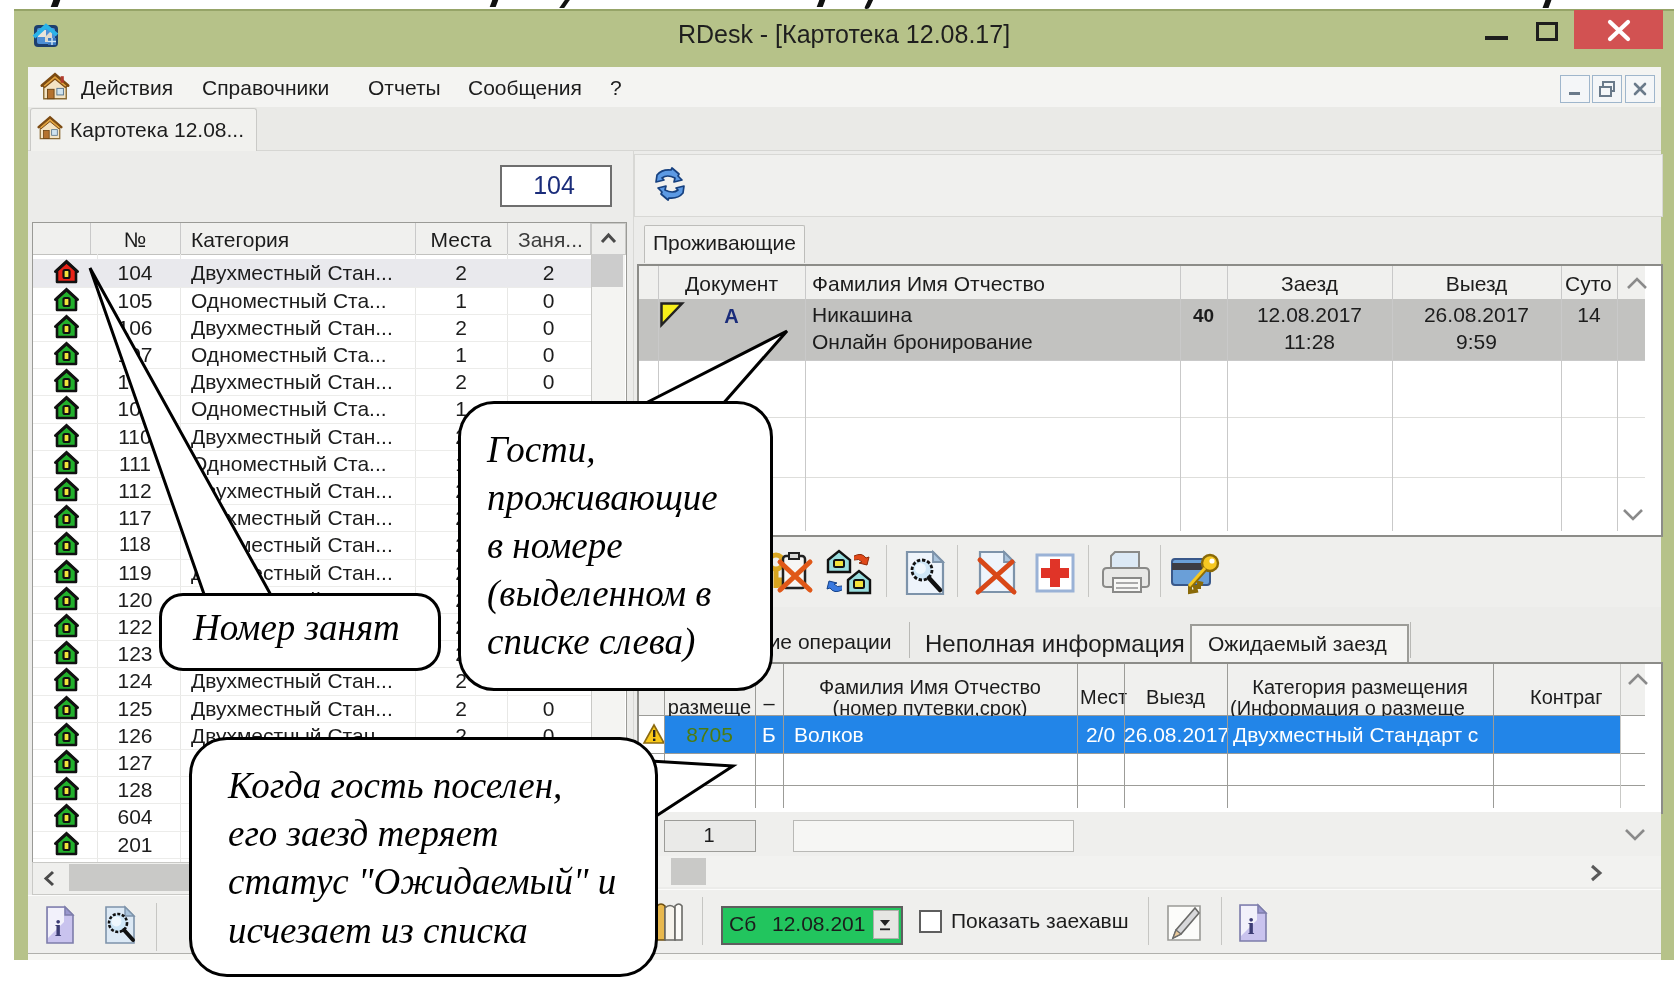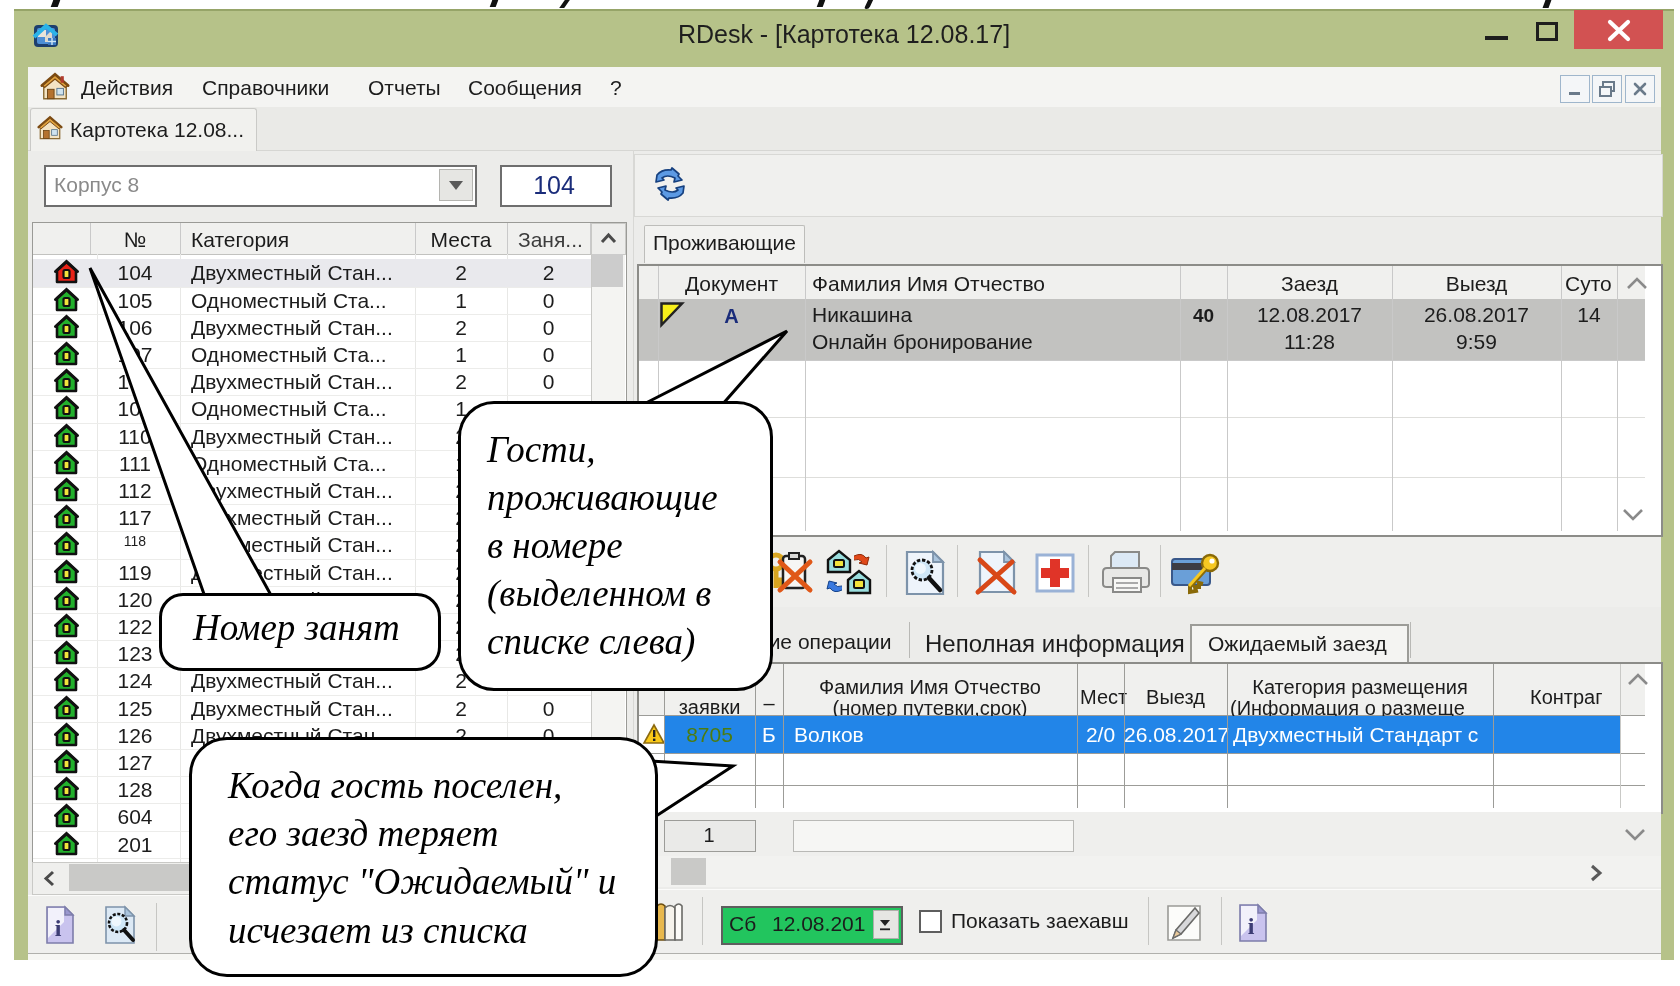--- a/index.html
+++ b/index.html
@@ -85,28 +85,20 @@
     <div class="a" style="left:2px;top:58px;width:225px;height:42px;background:#f1f1ee;border:1px solid #cacac7;border-bottom:none;border-radius:3px 3px 0 0"></div>
     <svg style="left:9px;top:64px" width="26" height="28" viewBox="0 0 32 32">
       <path d="M2 15 L16 3 L30 15" fill="none" stroke="#7b4a12" stroke-width="3" stroke-linecap="round"></path>
       <path d="M4 15 L16 5 L28 15 L28 29 L4 29 Z" fill="#f3e3c3" stroke="#8a6a33" stroke-width="1.5"></path>
       <path d="M3 15 L16 4 L29 15 L27 17 L16 8 L5 17 Z" fill="#e0a23e" stroke="#7b4a12" stroke-width="1.2"></path>
       <rect x="8" y="19" width="7" height="10" fill="#b4722e" stroke="#6d4514"></rect>
       <rect x="18" y="18" width="7" height="7" fill="#cfe3ef" stroke="#56748c"></rect>
     </svg>
     <div class="tx" style="left:42px;top:68px;font-size:21px">Картотека 12.08...</div>
 
-    <div class="a" style="left:16px;top:115px;width:429px;height:38px;background:#fff;border:2px solid #6e6e6e">
-      <div class="tx" style="left:8px;top:6px;font-size:21px;color:#8a8a8a">Корпус 8</div>
-      <div class="a" style="right:2px;top:2px;width:32px;height:30px;background:#e6e6e3;border:1px solid #b4b4b0">
-        <svg style="left:9px;top:11px" width="14" height="9" viewBox="0 0 14 9">
-            <path d="M0 0 h14 l-7 9 z" fill="#5a5a5a"></path>
-          </svg>
-      </div>
-    </div>
 
     <div class="a" style="left:472px;top:115px;width:108px;height:38px;background:#fff;border:2px solid #6e6e6e">
       <div class="tx ctr" style="left:0;top:4px;width:104px;font-size:25px;color:#1a2c7a">104</div>
     </div>
 
     <div class="a" style="left:4px;top:172px;width:593px;height:640px;background:#fff;border:1px solid #9a9a96"></div>
 
     <div class="a" style="left:5px;top:173px;width:591px;height:31px;background:#f0f0ee;border-bottom:1px solid #c2c2bf"></div>
     <div class="vline" style="left:62px;top:173px;height:31px"></div>
     <div class="vline" style="left:152px;top:173px;height:31px"></div>
@@ -222,21 +214,21 @@
 <div class="tx ctr" style="left:62px;top:456px;width:90px;font-size:21px">117</div>
 <div class="tx" style="left:163px;top:456px;font-size:21px">Двухместный Стан...</div>
 <div class="tx ctr" style="left:387px;top:456px;width:92px;font-size:21px">2</div>
 <div class="tx ctr" style="left:479px;top:456px;width:83px;font-size:21px">0</div>
 <div class="hline" style="left:5px;top:509px;width:558px;background:#ececea"></div>
 <svg style="left:26px;top:482px" width="25" height="25" viewBox="0 0 25 25">
 <path d="M3 10.5 L12.5 2 L22 10.5 L22 22 L3 22 Z" fill="#22b02c" stroke="#111" stroke-width="2.6" stroke-linejoin="round"></path>
 <path d="M1.5 11.5 L12.5 1.5 L23.5 11.5" fill="none" stroke="#111" stroke-width="3" stroke-linecap="round"></path>
 <rect x="9.5" y="10" width="6" height="8" rx="1.5" fill="#f2e43c" stroke="#111" stroke-width="2.2"></rect>
 </svg>
-<div class="tx ctr" style="left:62px;top:483px;width:90px;font-size:14px">118</div>
+<div class="tx ctr" style="left:62px;top:483px;width:90px;font-size:20px">118</div>
 <div class="tx" style="left:163px;top:483px;font-size:21px">Двухместный Стан...</div>
 <div class="tx ctr" style="left:387px;top:483px;width:92px;font-size:21px">2</div>
 <div class="tx ctr" style="left:479px;top:483px;width:83px;font-size:21px">0</div>
 <div class="hline" style="left:5px;top:536px;width:558px;background:#ececea"></div>
 <svg style="left:26px;top:510px" width="25" height="25" viewBox="0 0 25 25">
 <path d="M3 10.5 L12.5 2 L22 10.5 L22 22 L3 22 Z" fill="#22b02c" stroke="#111" stroke-width="2.6" stroke-linejoin="round"></path>
 <path d="M1.5 11.5 L12.5 1.5 L23.5 11.5" fill="none" stroke="#111" stroke-width="3" stroke-linecap="round"></path>
 <rect x="9.5" y="10" width="6" height="8" rx="1.5" fill="#f2e43c" stroke="#111" stroke-width="2.2"></rect>
 </svg>
 <div class="tx ctr" style="left:62px;top:511px;width:90px;font-size:21px">119</div>
@@ -481,21 +473,21 @@
     <div class="a" style="left:610px;top:557px;width:1023px;height:57px;background:#ececea"></div>
     <div class="tx" style="left:695px;top:580px;font-size:21px">Общие операции</div>
     <div class="vline" style="left:881px;top:572px;height:36px;background:#b8b8b5"></div>
     <div class="tx" style="left:897px;top:580px;font-size:24px">Неполная информация</div>
     <div class="a" style="left:1162px;top:574px;width:215px;height:38px;background:#f4f4f2;border:2px solid #9c9c98"></div>
     <div class="tx" style="left:1180px;top:582px;font-size:21px">Ожидаемый заезд</div>
     <div class="vline" style="left:1382px;top:572px;height:36px;background:#b8b8b5"></div>
 
     <div class="a" style="left:609px;top:612px;width:1022px;height:148px;background:#fff;border:2px solid #8c8c88"></div>
     <div class="a" style="left:611px;top:614px;width:1006px;height:51px;background:#f0f0ee;border-bottom:1px solid #9c9c98"></div>
-    <div class="tx ctr" style="left:636px;top:646px;width:91px;font-size:20px">заявки</div>
+    <div class="tx ctr" style="left:636px;top:646px;width:91px;font-size:20px">размеще</div>
     <div class="tx ctr" style="left:727px;top:642px;width:28px;font-size:20px">–</div>
     <div class="tx ctr" style="left:755px;top:626px;width:294px;font-size:20px">Фамилия Имя Отчество</div>
     <div class="tx ctr" style="left:755px;top:647px;width:294px;font-size:20px">(номер путевки,срок)</div>
     <div class="tx" style="left:1052px;top:636px;font-size:20px">Мест</div>
     <div class="tx ctr" style="left:1096px;top:636px;width:103px;font-size:20px">Выезд</div>
     <div class="tx ctr" style="left:1199px;top:626px;width:266px;font-size:20px">Категория размещения</div>
     <div class="tx" style="left:1202px;top:647px;font-size:20px">(Информация о размеще</div>
     <div class="tx" style="left:1502px;top:636px;font-size:20px">Контраг</div>
 
     <div class="a" style="left:636px;top:666px;width:956px;height:37px;background:#2285e8"></div>

